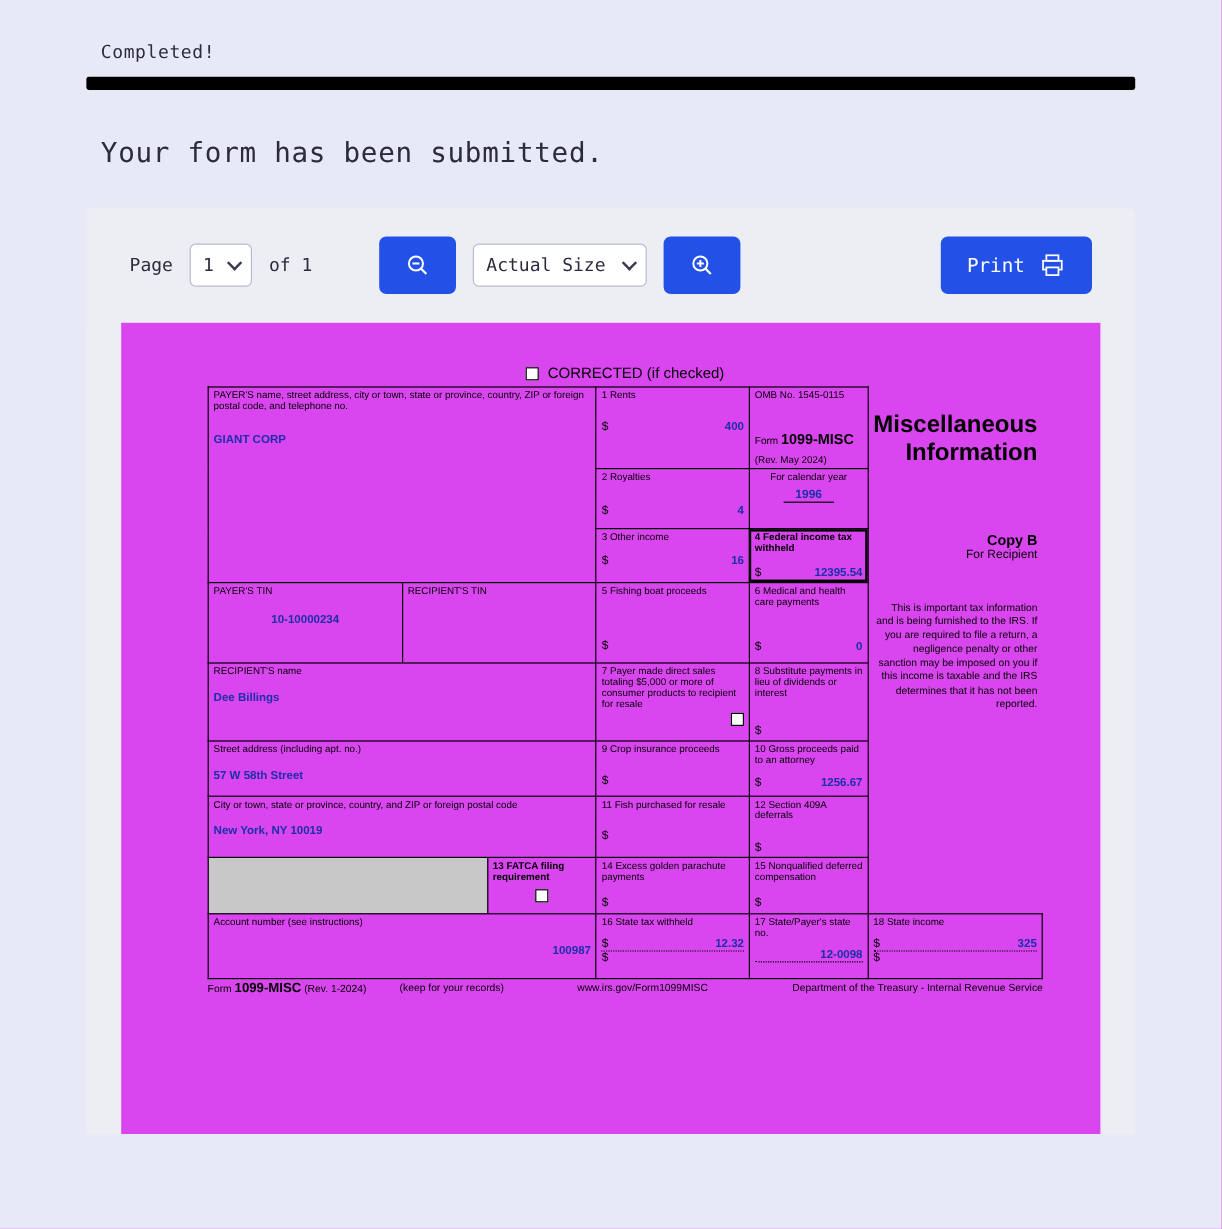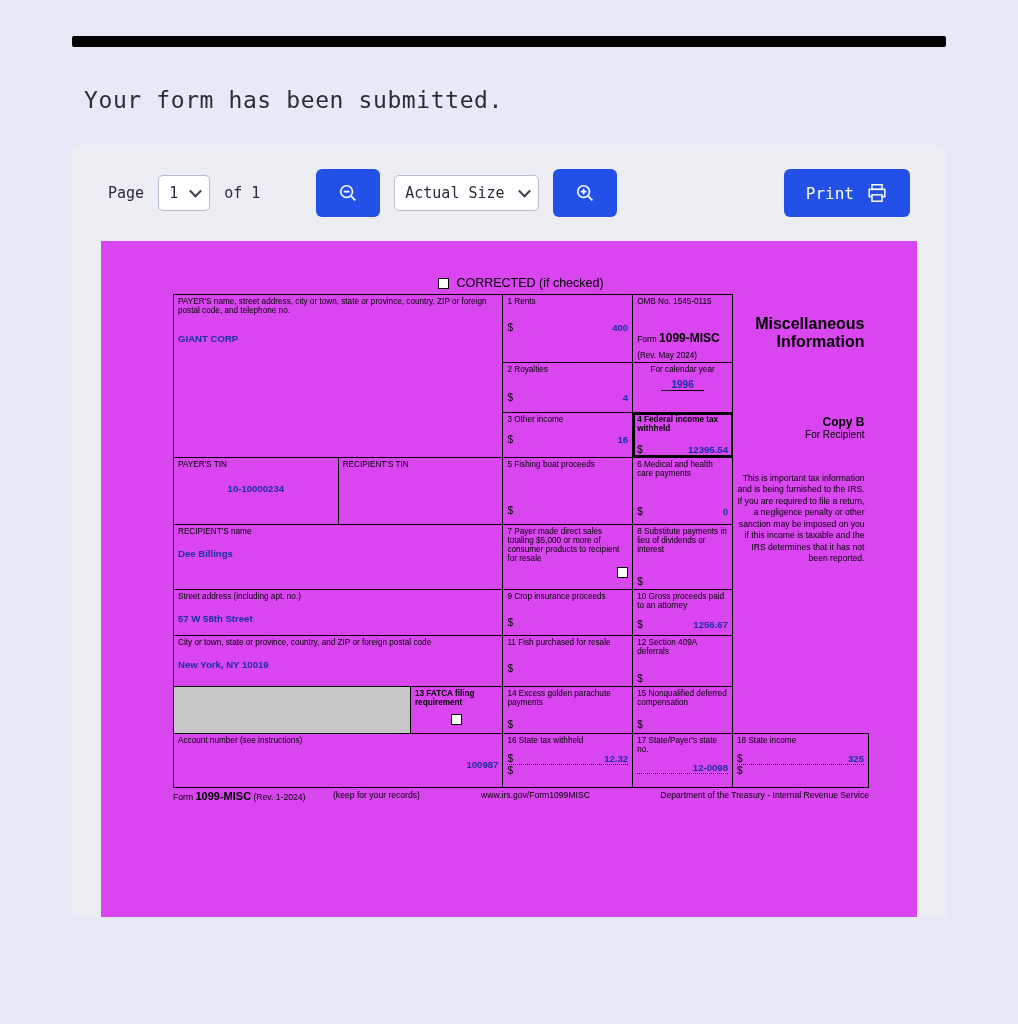--- a/index.html
+++ b/index.html
@@ -148,21 +148,21 @@
   .lbl b { font-size:8.2px; }
   .val { color:#1b2fa8; font-weight:bold; font-size:9.6px; }
   .amt { text-align:right; color:#1b2fa8; font-weight:bold; font-size:9.6px; }
   .dollar { font-size:10px; }
   .money-line { display:flex; justify-content:space-between; align-items:flex-end; }
   .fill { height:11px; }
 
   .box-payer { height:112px; width:330px; }
   .hdr-title {
     text-align:right;
-    font-size:16px;
+    font-size:20px;
     font-weight:bold;
     line-height:1.18;
     padding-top:18px;
   }
   .copyb { text-align:right; font-weight:bold; font-size:12px; }
   .forrec { text-align:right; font-size:10px; }
   .ftext {
     font-size:8.6px;
     text-align:right;
     line-height:1.33;
@@ -186,20 +186,21 @@
   .footer-row .c3 { width:150px; }
   .footer-row .c4 { flex:1; text-align:right; }
   .dotted { border-bottom:1px dotted #000; }
   .tin-val { color:#1b2fa8; font-weight:bold; font-size:9.6px; text-align:center; display:block; margin-top:14px; }
 </style>
 </head>
 <body>
 
 <div class="page-wrap">
 
+  <div class="status-title">Completed!</div>
 
   <div class="progress-track"></div>
 
   <div class="submitted-msg">Your form has been submitted.</div>
 
   <div class="viewer">
 
     <div class="toolbar">
       <span class="tb-label">Page</span>
 

